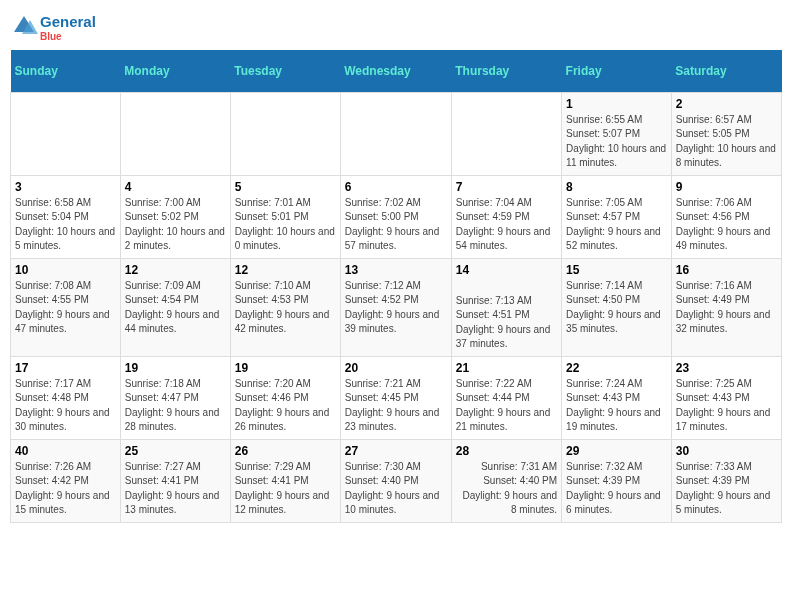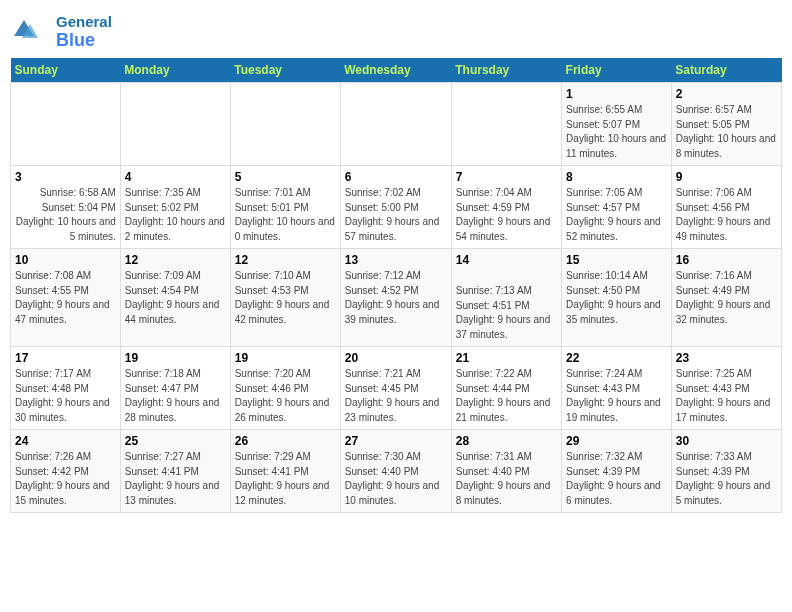--- a/index.html
+++ b/index.html
@@ -13,21 +13,20 @@
     .header-area {
       display: flex;
       align-items: flex-start;
       justify-content: space-between;
       margin-bottom: 8px;
     }
     .logo {
       display: flex;
       align-items: center;
       margin-top: 4px;
-      gap: 16px;
     }
     .logo-icon {
       width: 28px;
       height: 28px;
       margin-right: 2px;
       margin-top: -4px;
     }
     .title-block { text-align: right; }
     .month-title {
       font-size: 32px;
@@ -38,22 +37,22 @@
       font-size: 14px;
       color: #555;
     }
     table {
       width: 100%;
       border-collapse: collapse;
       font-size: 10.5px;
     }
     thead tr th {
       background: #1a6faf;
-      color: #bef264;
-      padding: 5px 4px;
+      color: #5eead4;
+      padding: 14px 4px;
       text-align: left;
       font-size: 12px;
       font-weight: bold;
     }
     tbody tr td {
       border: 1px solid #ddd;
       vertical-align: top;
       padding: 4px;
       width: 113px;
       min-height: 70px;
@@ -78,21 +77,21 @@
 
 <div class="header-area">
   <div class="logo">
     <svg class="logo-icon" viewBox="0 0 28 28">
       <rect x="0" y="0" width="28" height="28" fill="white"></rect>
       <polygon points="14,4 24,20 4,20" fill="#1a6faf" opacity="0.85"></polygon>
       <polygon points="20,8 28,22 12,22" fill="#4a9fd4" opacity="0.7"></polygon>
     </svg>
     <div>
       <div style="font-size:15px;font-weight:bold;color:#1a6faf;line-height:1.1;">General</div>
-      <div style="font-size:18px;font-weight:bold;color:#3b82f6;line-height:1.1;">Blue</div>
+      <div style="font-size:10px;font-weight:bold;color:#ef4444;line-height:1.1;">Blue</div>
     </div>
   </div>
   <div class="title-block">
     <div class="month-title"></div>
     <div class="subtitle"></div>
   </div>
 </div>
 
 <table>
   <thead>
@@ -122,27 +121,27 @@
         <td>
           <span class="day-num">2</span>
           <div class="day-info" style="white-space: pre-line;">Sunrise: 6:57 AM
 Sunset: 5:05 PM
 Daylight: 10 hours and 8 minutes.</div>
         </td>
       </tr>
       <tr>
         <td>
           <span class="day-num">3</span>
-          <div class="day-info" style="white-space: pre-line; text-align: right;">Sunrise: 6:58 AM
+          <div class="day-info" style="white-space: pre-line;">Sunrise: 6:58 AM
 Sunset: 5:04 PM
 Daylight: 10 hours and 5 minutes.</div>
         </td>
         <td>
           <span class="day-num">4</span>
-          <div class="day-info" style="white-space: pre-line;">Sunrise: 7:35 AM
+          <div class="day-info" style="white-space: pre-line;">Sunrise: 7:00 AM
 Sunset: 5:02 PM
 Daylight: 10 hours and 2 minutes.</div>
         </td>
         <td>
           <span class="day-num">5</span>
           <div class="day-info" style="white-space: pre-line;">Sunrise: 7:01 AM
 Sunset: 5:01 PM
 Daylight: 10 hours and 0 minutes.</div>
         </td>
         <td>
@@ -196,21 +195,21 @@
 Daylight: 9 hours and 39 minutes.</div>
         </td>
         <td>
           <span class="day-num">14</span>
           <div class="day-info" style="white-space: pre-line; margin-top: 17px;">Sunrise: 7:13 AM
 Sunset: 4:51 PM
 Daylight: 9 hours and 37 minutes.</div>
         </td>
         <td>
           <span class="day-num">15</span>
-          <div class="day-info" style="white-space: pre-line;">Sunrise: 10:14 AM
+          <div class="day-info" style="white-space: pre-line;">Sunrise: 7:14 AM
 Sunset: 4:50 PM
 Daylight: 9 hours and 35 minutes.</div>
         </td>
         <td>
           <span class="day-num">16</span>
           <div class="day-info" style="white-space: pre-line;">Sunrise: 7:16 AM
 Sunset: 4:49 PM
 Daylight: 9 hours and 32 minutes.</div>
         </td>
       </tr>
@@ -253,21 +252,21 @@
         </td>
         <td>
           <span class="day-num">23</span>
           <div class="day-info" style="white-space: pre-line;">Sunrise: 7:25 AM
 Sunset: 4:43 PM
 Daylight: 9 hours and 17 minutes.</div>
         </td>
       </tr>
       <tr>
         <td>
-          <span class="day-num">24</span>
+          <span class="day-num">40</span>
           <div class="day-info" style="white-space: pre-line;">Sunrise: 7:26 AM
 Sunset: 4:42 PM
 Daylight: 9 hours and 15 minutes.</div>
         </td>
         <td>
           <span class="day-num">25</span>
           <div class="day-info" style="white-space: pre-line;">Sunrise: 7:27 AM
 Sunset: 4:41 PM
 Daylight: 9 hours and 13 minutes.</div>
         </td>
@@ -278,21 +277,21 @@
 Daylight: 9 hours and 12 minutes.</div>
         </td>
         <td>
           <span class="day-num">27</span>
           <div class="day-info" style="white-space: pre-line;">Sunrise: 7:30 AM
 Sunset: 4:40 PM
 Daylight: 9 hours and 10 minutes.</div>
         </td>
         <td>
           <span class="day-num">28</span>
-          <div class="day-info" style="white-space: pre-line;">Sunrise: 7:31 AM
+          <div class="day-info" style="white-space: pre-line; text-align: right;">Sunrise: 7:31 AM
 Sunset: 4:40 PM
 Daylight: 9 hours and 8 minutes.</div>
         </td>
         <td>
           <span class="day-num">29</span>
           <div class="day-info" style="white-space: pre-line;">Sunrise: 7:32 AM
 Sunset: 4:39 PM
 Daylight: 9 hours and 6 minutes.</div>
         </td>
         <td>

